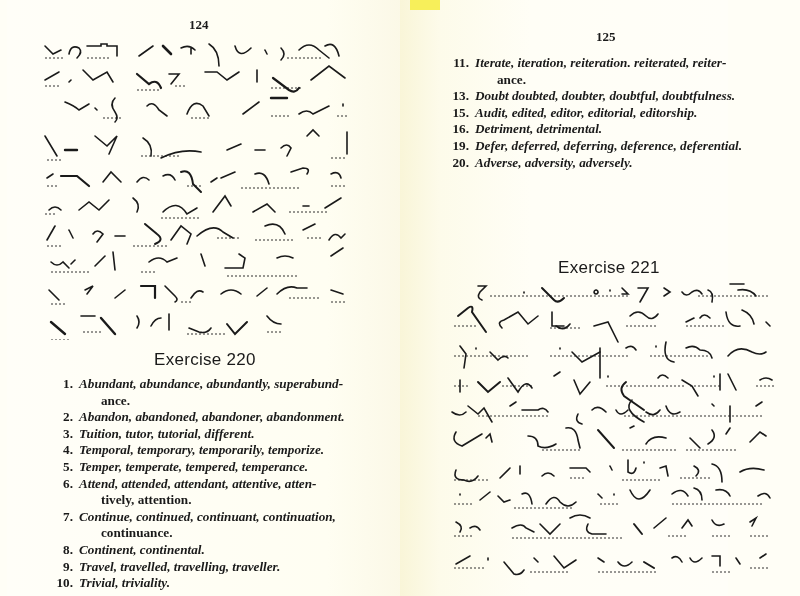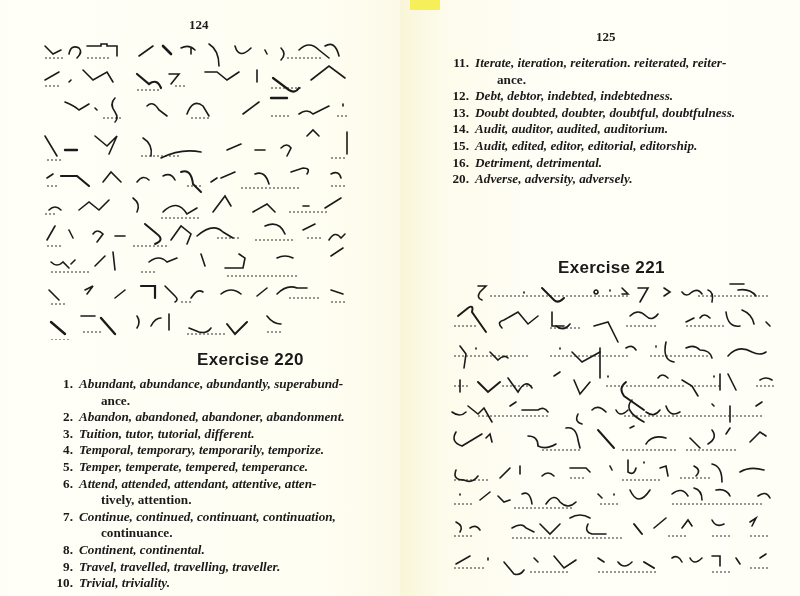--- a/index.html
+++ b/index.html
@@ -29,24 +29,24 @@
       position: absolute; font-size: 13px; font-weight: bold;
       font-family: "Liberation Serif", serif;
     }
     .pn-left { left: 182px; top: 17px; }
     .pn-right { left: 196px; top: 29px; }
 
     .sh-block { position: absolute; }
     .sh-block svg { display: block; }
 
     .exercise-title {
-      position: absolute; font-weight: bold; font-size: 17px;
+      position: absolute; font-weight: normal; font-size: 17px;
       font-family: "Liberation Sans", sans-serif; letter-spacing: 0.3px;
     }
-    .ex220 { left: 147px; top: 350px; margin-left: 43px; }
+    .ex220 { left: 147px; top: 350px; }
     .ex221 { left: 158px; top: 258px; }
 
     .word-list {
       position: absolute; margin: 0; padding: 0; list-style: none;
       font-family: "Liberation Serif", serif; font-size: 13.2px; font-weight: bold;
       line-height: 16.6px;
     }
     .wl-left { left: 44px; top: 376px; width: 320px; }
     .wl-right { left: 447px; top: 29px; width: 330px; }
     .wl-right { top: 55px; }
@@ -263,46 +263,40 @@
 <ol class="word-list wl-right">
   <li>
       <div class="wl-item">
         <span class="wl-num">11.</span>
         <span class="wl-text">Iterate, iteration, reiteration. reiterated, reiter-</span>
       </div>
       <span class="wl-cont">ance.</span>
     </li>
   <li>
       <div class="wl-item">
-        <span class="wl-num">12.</span>
-        <span class="wl-text">Debt, debtor, indebted, indebtedness.</span>
-      </div>
-    </li>
-  <li>
-      <div class="wl-item">
         <span class="wl-num">13.</span>
         <span class="wl-text">Doubt doubted, doubter, doubtful, doubtfulness.</span>
       </div>
     </li>
   <li>
       <div class="wl-item">
-        <span class="wl-num">14.</span>
-        <span class="wl-text">Audit, auditor, audited, auditorium.</span>
-      </div>
-    </li>
-  <li>
-      <div class="wl-item">
         <span class="wl-num">15.</span>
         <span class="wl-text">Audit, edited, editor, editorial, editorship.</span>
       </div>
     </li>
   <li>
       <div class="wl-item">
         <span class="wl-num">16.</span>
         <span class="wl-text">Detriment, detrimental.</span>
+      </div>
+    </li>
+  <li>
+      <div class="wl-item">
+        <span class="wl-num">19.</span>
+        <span class="wl-text">Defer, deferred, deferring, deference, deferential.</span>
       </div>
     </li>
   <li>
       <div class="wl-item">
         <span class="wl-num">20.</span>
         <span class="wl-text">Adverse, adversity, adversely.</span>
       </div>
     </li>
 </ol>
 

